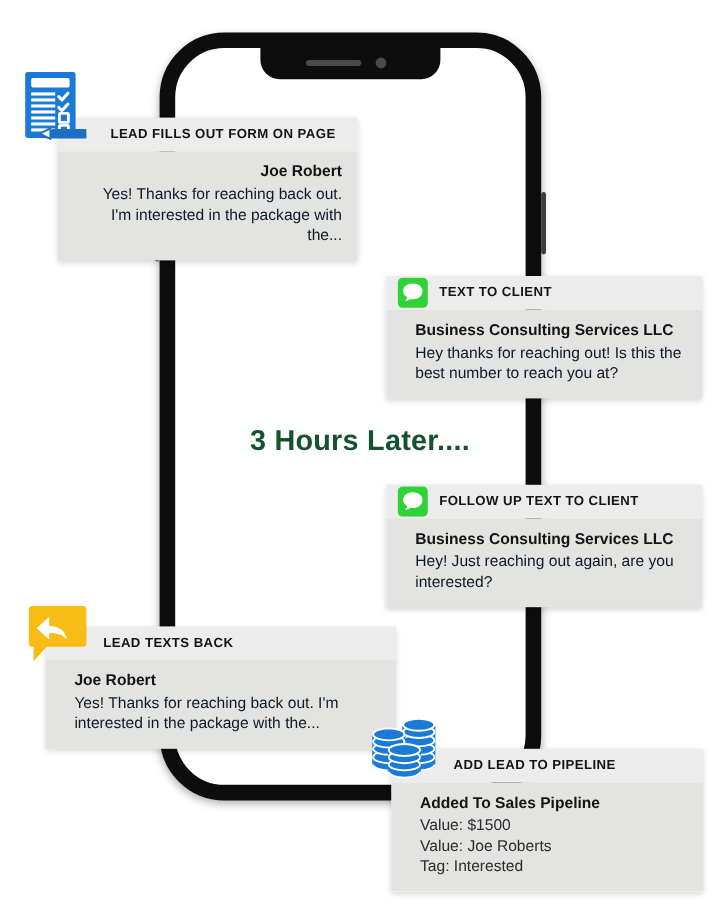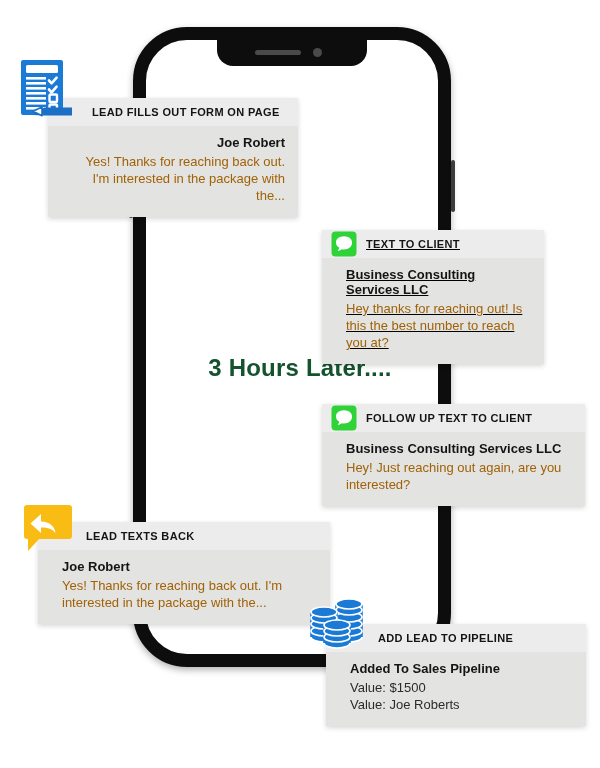--- a/index.html
+++ b/index.html
@@ -110,28 +110,28 @@
     padding: 9px 13px 13px 24px;
   }
   .card-sender {
     font-size: 13px;
     font-weight: bold;
     color: #141414;
     margin-bottom: 3px;
   }
   .card-msg {
     font-size: 13px;
-    color: #a16207;
+    color: #0f172a;
     line-height: 17px;
   }
   .card-line { font-size: 13px; color: #2b2b2b; line-height: 17px; }
 
   
   #card-form     { left: 48px;  top: 98px;  width: 250px; text-align: right; }
-  #card-text     { left: 322px; top: 230px; width: 222px; text-decoration: underline; }
+  #card-text     { left: 322px; top: 230px; width: 263px; }
   #card-follow   { left: 322px; top: 404px; width: 263px; }
   #card-back     { left: 38px;  top: 522px; width: 292px; }
   #card-pipeline { left: 326px; top: 624px; width: 260px; }
   #card-back .card-head, #card-back .card-head-title { }
   #card-back .card-head { padding-left: 48px; }
   #card-pipeline .card-head { padding-left: 52px; }
 
   
   .icon-wrap {
     position: absolute;
@@ -244,20 +244,21 @@
   </div>
 
   <div class="card" id="card-pipeline">
     <div class="card-head">
       <span class="card-head-title">ADD LEAD TO PIPELINE</span>
     </div>
     <div class="card-body">
       <div class="card-sender">Added To Sales Pipeline</div>
       <div class="card-line">Value: $1500</div>
       <div class="card-line">Value: Joe Roberts</div>
+      <div class="card-line">Tag: Interested</div>
     </div>
   </div>
 
   <div class="icon-wrap" id="icon-pipeline">
     <svg width="62" height="56" viewBox="0 0 62 56">
       <g fill="#1b7ad6" stroke="#ffffff" stroke-width="1.6">
 
         <ellipse cx="41" cy="44" rx="13" ry="5"></ellipse>
         <rect x="28" y="12" width="26" height="32" stroke="none"></rect>
         <path d="M28 44 v-32 M54 44 v-32" stroke="#1b7ad6"></path>

